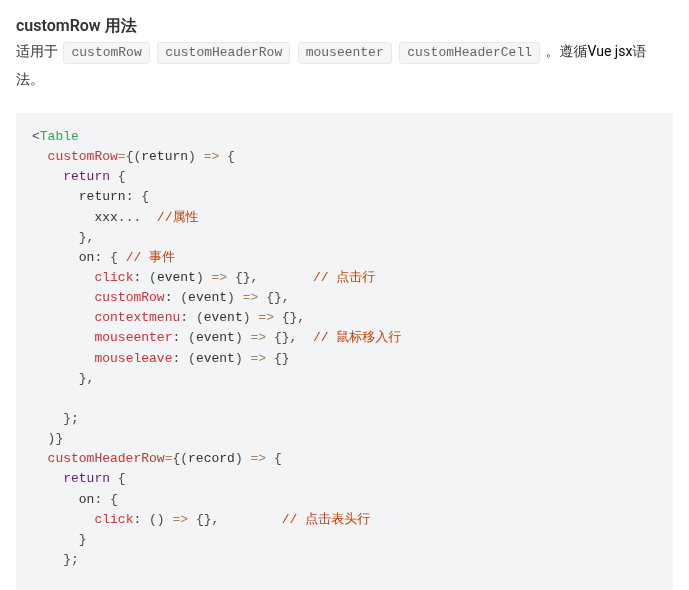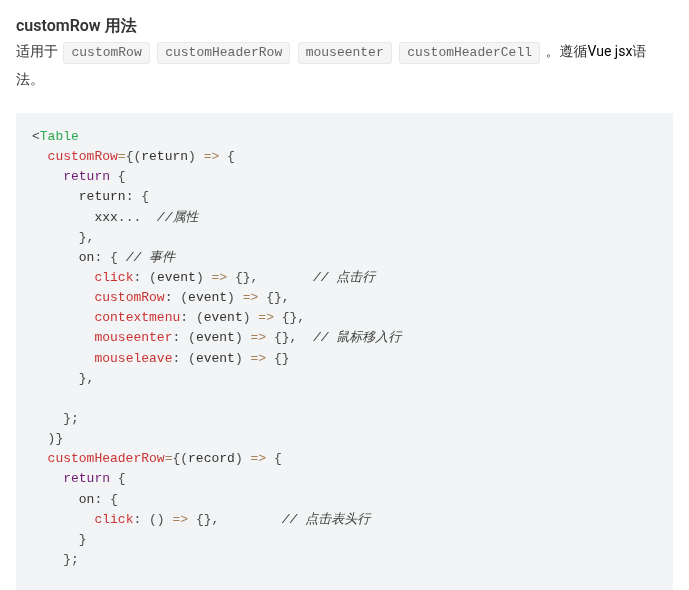--- a/index.html
+++ b/index.html
@@ -47,21 +47,21 @@
       color: #333333;
       white-space: pre;
       overflow-x: auto;
       position: relative;
     }
     .c-tag { color: #2bab51; }
     .c-punc { color: #4b4b4b; }
     .c-kw { color: #701a75; }
     .c-attr { color: #cc3333; }
     .c-op { color: #a67f59; }
-    .c-comment { color: #404040; font-style: italic; }
+    .c-comment { color: #c2410c; }
   </style>
 </head>
 <body>
 
 <div class="title">customRow 用法</div>
 
 <div class="intro">
   <span>适用于</span>
   <span class="tag">customRow</span>
   <span class="tag">customHeaderRow</span>

